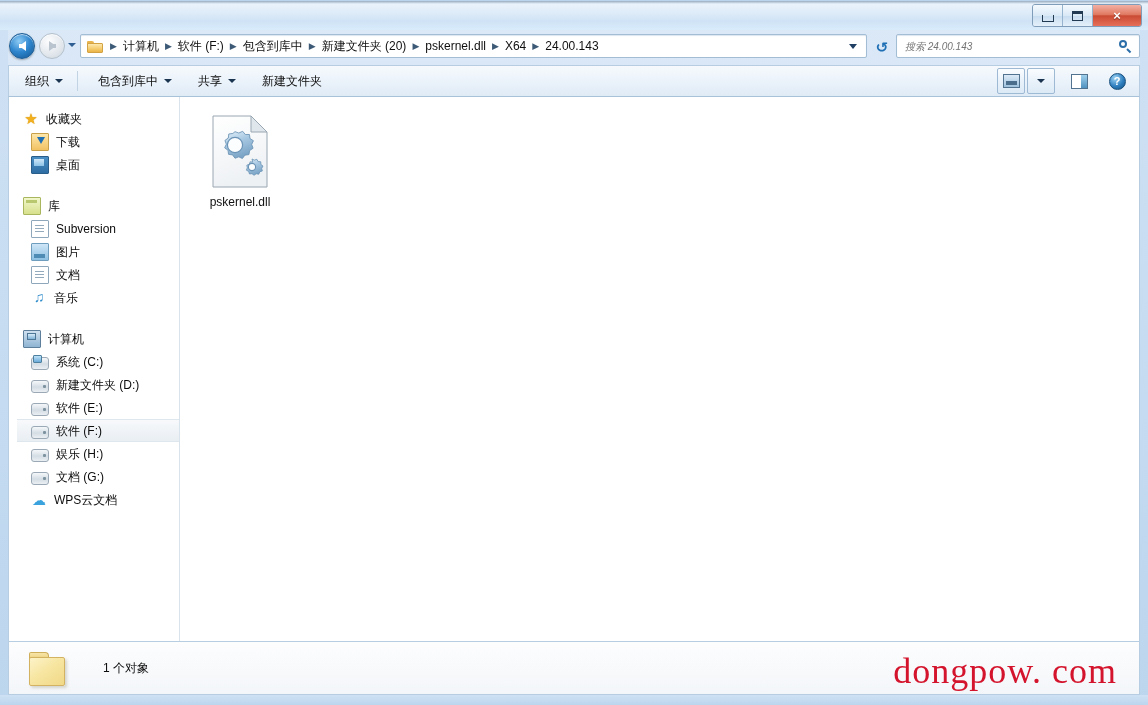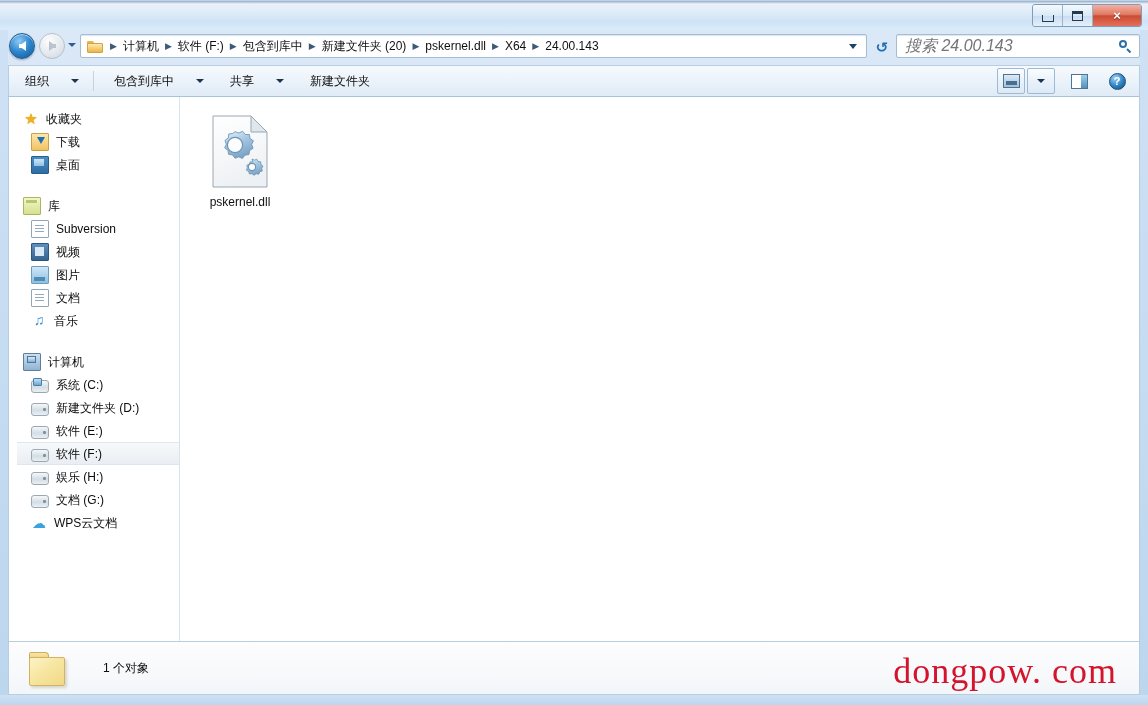--- a/index.html
+++ b/index.html
@@ -237,21 +237,21 @@
     box-sizing: border-box;
     display: flex;
     align-items: center;
     box-shadow: inset 0 1px 1px rgba(140,170,200,.3);
   }
   #searchinput {
     border: none;
     outline: none;
     background: transparent;
     font-family: "Liberation Sans", sans-serif;
-    font-size: 16px;
+    font-size: 10px;
     font-style: italic;
     color: #666666;
     padding-left: 8px;
     width: 200px;
   }
   .search-icon {
     margin-left: auto;
     margin-right: 7px;
     width: 13px; height: 13px;
     position: relative;
@@ -291,21 +291,20 @@
     display: flex;
     align-items: center;
     height: 24px;
     padding: 0 9px;
     margin-left: 6px;
     font-size: 12px;
     color: #0d0d0d;
     border: 1px solid transparent;
     border-radius: 2px;
     white-space: nowrap;
-    gap: 16px;
   }
   .tb-caret {
     width: 0; height: 0;
     border-left: 4px solid transparent;
     border-right: 4px solid transparent;
     border-top: 4px solid #1b3450;
     margin-left: 6px;
   }
   .tb-sep {
     width: 1px; height: 20px;
@@ -816,24 +815,20 @@
       </div>
 
       <div class="nav-group">
         <div class="nav-row root">
           <span class="nav-icon ic-library"></span>
           <span class="nav-label">库</span>
         </div>
         <div class="nav-row">
           <span class="nav-icon ic-doc"></span>
           <span class="nav-label">Subversion</span>
-        </div>
-        <div class="nav-row">
-          <span class="nav-icon ic-video"></span>
-          <span class="nav-label">视频</span>
         </div>
         <div class="nav-row">
           <span class="nav-icon ic-picture"></span>
           <span class="nav-label">图片</span>
         </div>
         <div class="nav-row">
           <span class="nav-icon ic-doc"></span>
           <span class="nav-label">文档</span>
         </div>
         <div class="nav-row">

